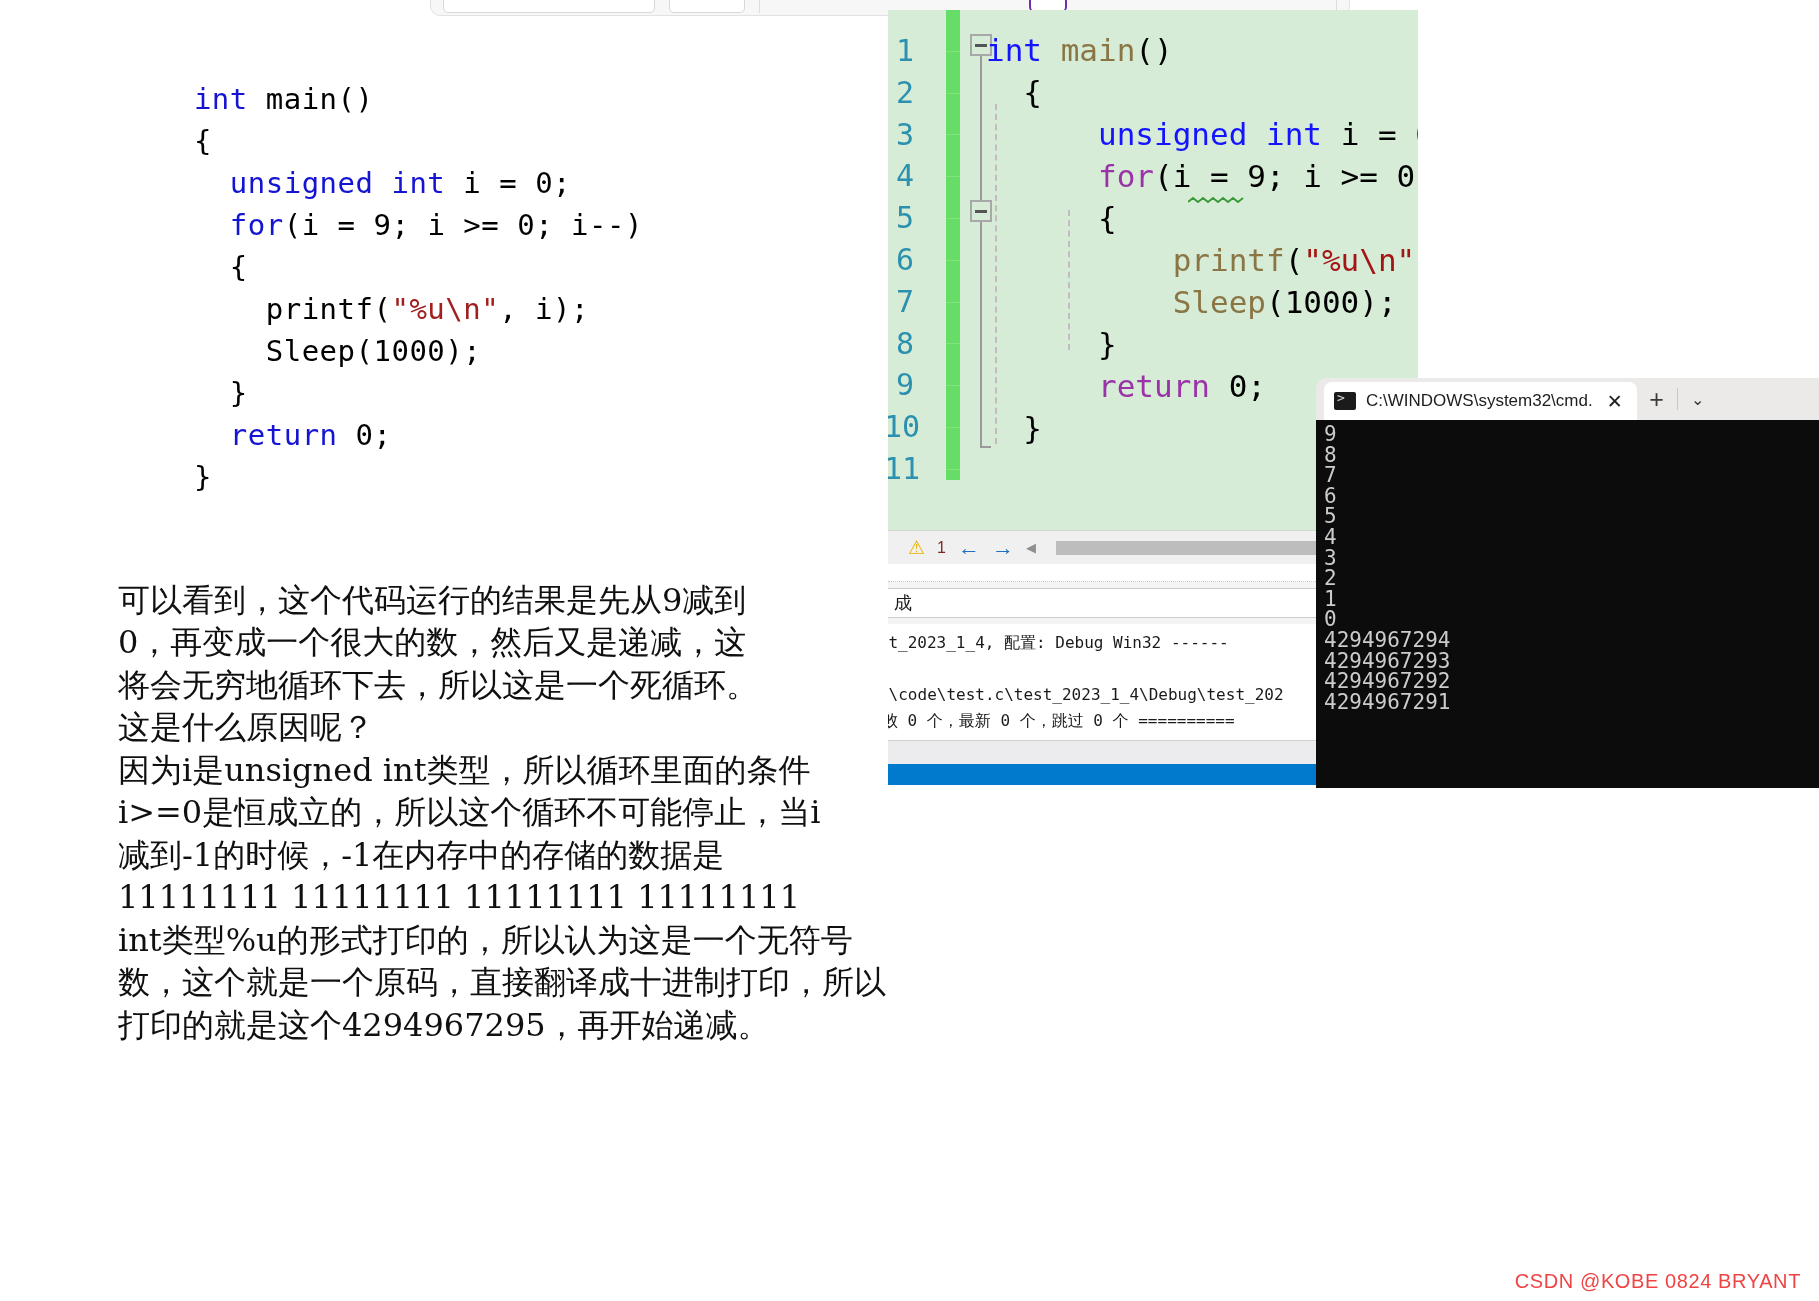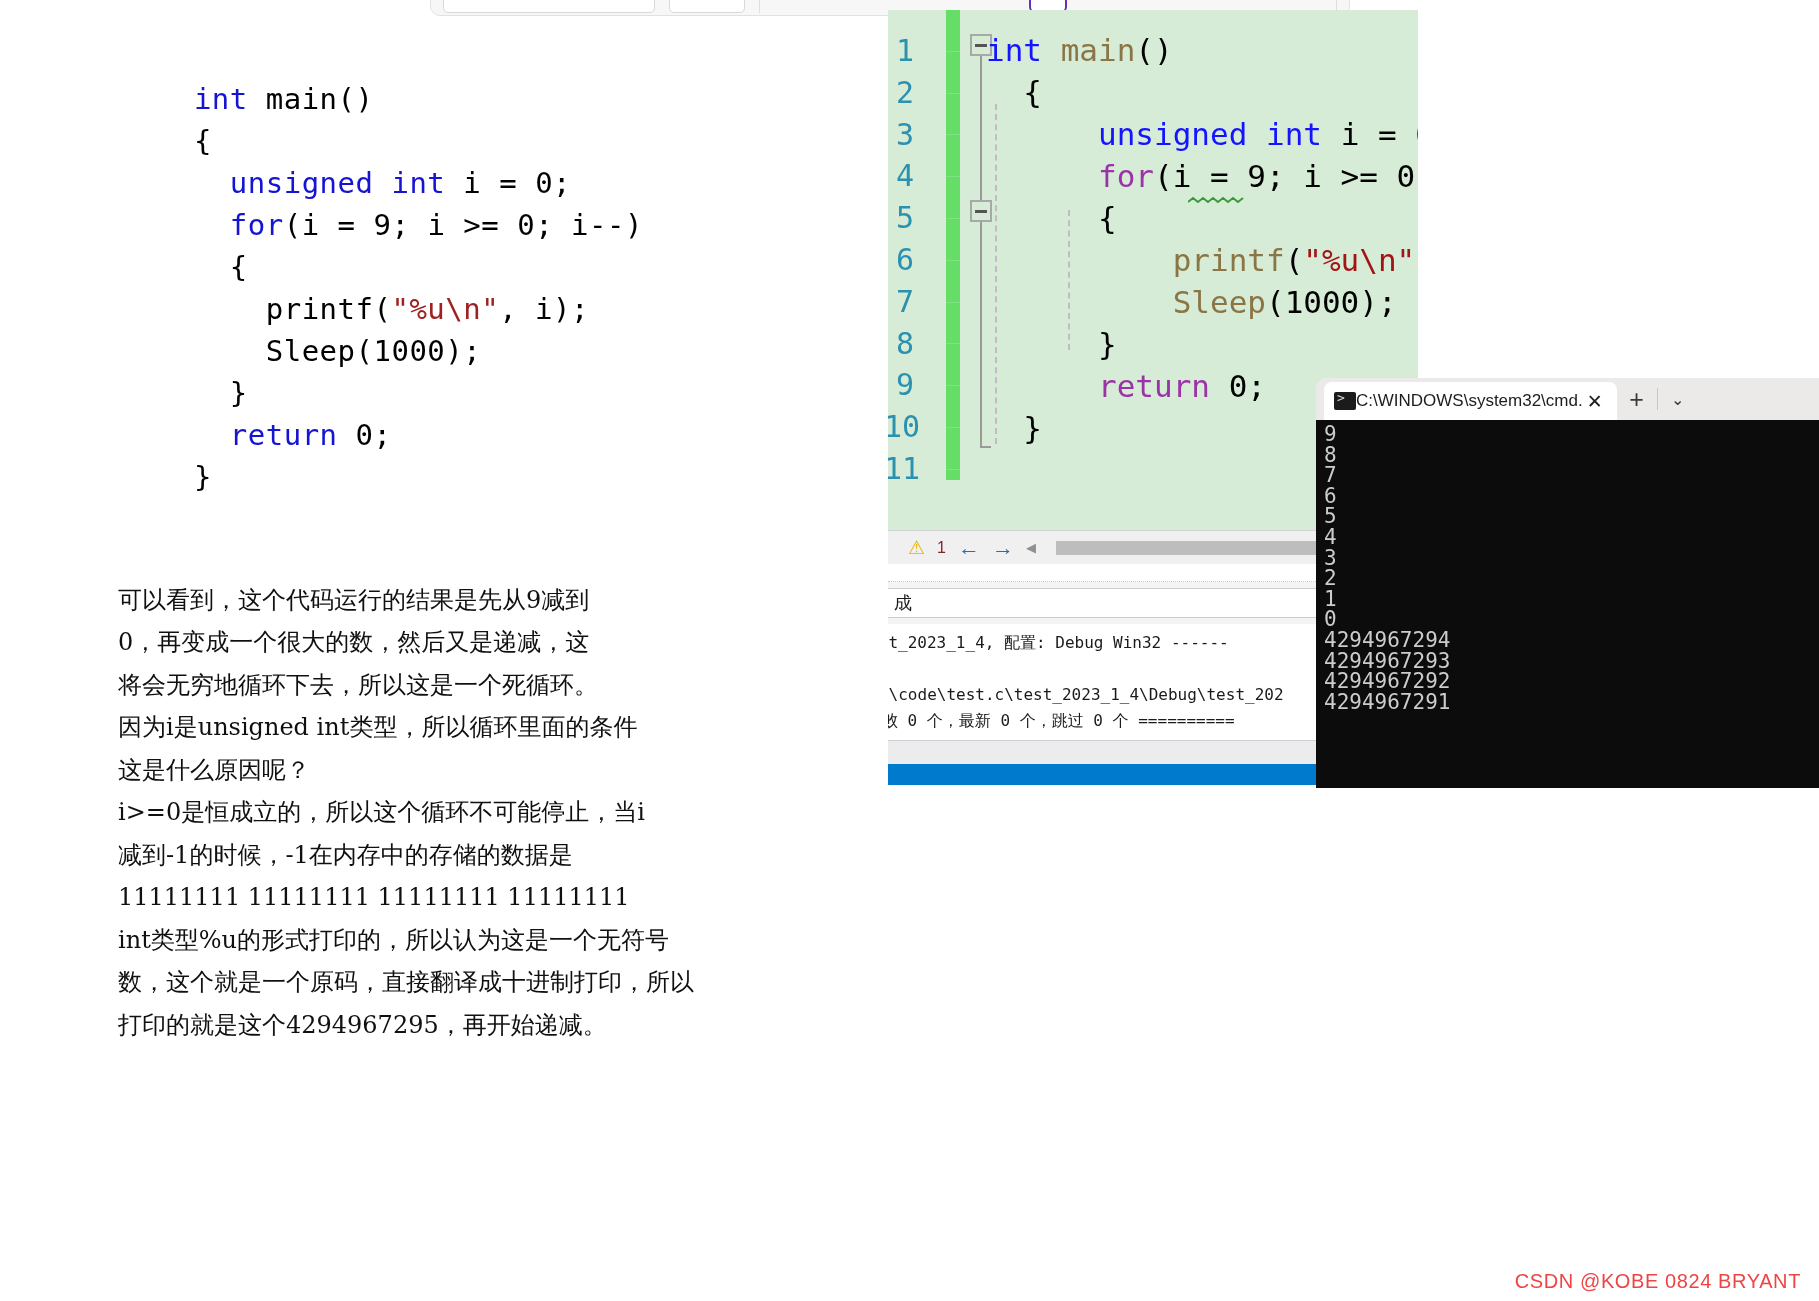--- a/index.html
+++ b/index.html
@@ -25,21 +25,21 @@
     letter-spacing: 0.5px;
   }
   #doc-code .kw { color: #1414d2; }
   #doc-code .str { color: #a02020; }
 
   #doc-prose {
     position: absolute;
     left: 118px; top: 536px;
     width: 900px;
     font-family: "DejaVu Serif", serif;
-    font-size: 24px;
+    font-size: 32px;
     line-height: 42.5px;
     color: #101010;
   }
   #doc-prose .pline { white-space: pre; }
 
   
   #toolbar-strip {
     position: absolute;
     left: 430px; top: -10px;
     width: 920px; height: 26px;
@@ -252,21 +252,21 @@
     align-items: stretch;
   }
   #cmd-tab {
     margin: 4px 0 0 8px;
     height: 38px;
     min-width: 268px;
     background: #ffffff;
     border-radius: 8px 8px 0 0;
     display: flex;
     align-items: center;
-    gap: 0;
+    gap: 10px;
     padding: 0 10px;
     font-family: "Liberation Sans", sans-serif;
     font-size: 17px;
     color: #1d1d1d;
   }
   #cmd-tab .tabicon {
     width: 22px; height: 18px;
     background: #1b1b1b;
     border-radius: 2px;
     position: relative;
@@ -321,22 +321,22 @@
 </head>
 <body>
 
 <div id="doc-code"><div>   <span class="kw">int</span><span> main()</span></div><div>   <span>{</span></div><div>     <span class="kw">unsigned int</span><span> i = 0;</span></div><div>     <span class="kw">for</span><span>(i = 9; i &gt;= 0; i--)</span></div><div>     <span>{</span></div><div>       <span>printf(</span><span class="str">"%u\n"</span><span>, i);</span></div><div>       <span>Sleep(1000);</span></div><div>     <span>}</span></div><div>     <span class="kw">return</span><span> 0;</span></div><div>   <span>}</span></div></div>
 
 <div id="doc-prose">
     <div class="pline">&nbsp;</div>
     <div class="pline">可以看到，这个代码运行的结果是先从9减到</div>
     <div class="pline">0，再变成一个很大的数，然后又是递减，这</div>
     <div class="pline">将会无穷地循环下去，所以这是一个死循环。</div>
+    <div class="pline">这是什么原因呢？</div>
     <div class="pline">因为i是unsigned int类型，所以循环里面的条件</div>
-    <div class="pline">这是什么原因呢？</div>
     <div class="pline">i&gt;=0是恒成立的，所以这个循环不可能停止，当i</div>
     <div class="pline">减到-1的时候，-1在内存中的存储的数据是</div>
     <div class="pline">11111111 11111111 11111111 11111111</div>
     <div class="pline">int类型%u的形式打印的，所以认为这是一个无符号</div>
     <div class="pline">数，这个就是一个原码，直接翻译成十进制打印，所以</div>
     <div class="pline">打印的就是这个4294967295，再开始递减。</div>
   </div>
 
 <div id="toolbar-strip">
   <div class="tb-box tb-w1"></div>

